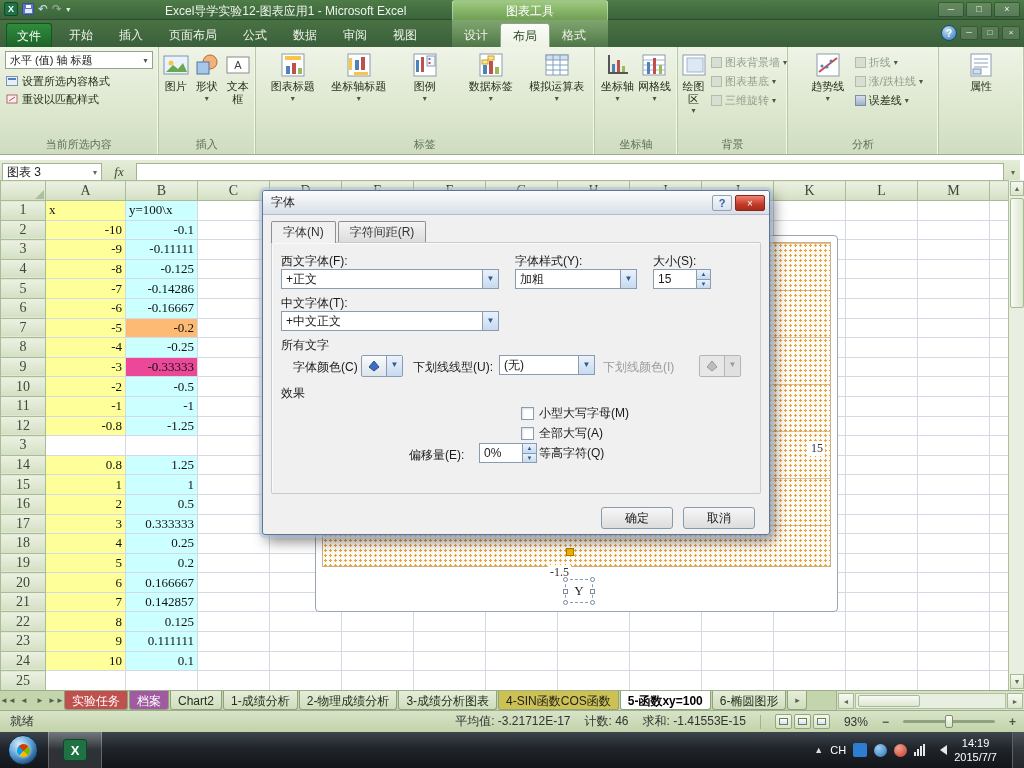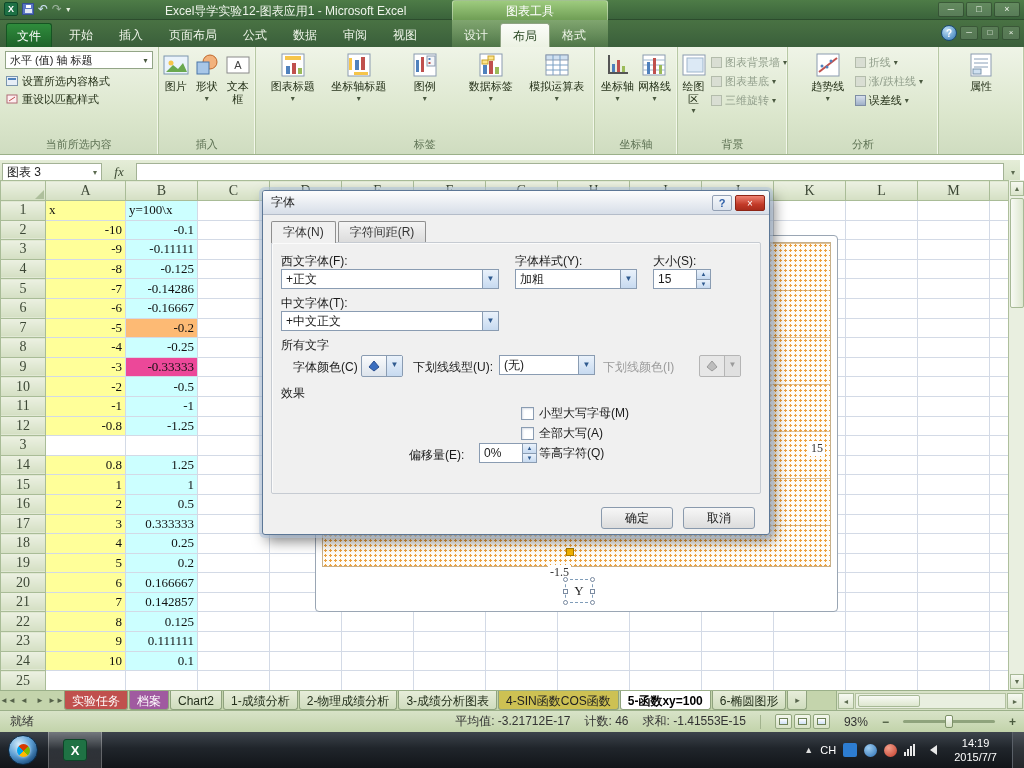--- a/index.html
+++ b/index.html
@@ -214,21 +214,21 @@
   .xlico { width:24px; height:22px; background:#1f7244; border:1px solid #0d4527; border-radius:3px;
     color:#fff; font-weight:bold; font-size:13px; display:flex; align-items:center; justify-content:center; }
   .tray { margin-left:auto; display:flex; align-items:center; gap:7px; color:#e8e8e8; }
   .tr-up { font-size:9px; color:#ddd; }
   .tr-ch { font-size:11px; color:#fff; }
   .tr-sq { width:14px; height:14px; border-radius:2px; }
   .tr-dot { width:13px; height:13px; border-radius:50%; }
   .tr-bars { width:14px; height:12px; display:flex; align-items:flex-end; gap:1px; }
   .tr-bars i { width:2px; background:#e8e8e8; display:block; }
   .tr-spk { width:0; height:0; border:5px solid transparent; border-right:7px solid #e8e8e8; }
-  .clock { text-align:center; color:#fff; font-size:11px; line-height:1.3; margin:0 8px 0 10px; }
+  .clock { text-align:center; color:#fff; font-size:11px; line-height:1.3; margin:0 8px 0 0; }
   .showdesk { width:12px; height:36px; border-left:1px solid #5a6068; background:rgba(255,255,255,.08); }
 </style>
 </head>
 <body>
 
 <div class="screen">
 
   <div class="titlebar">
     <div class="qat">
       <span class="app-ic">X</span>

